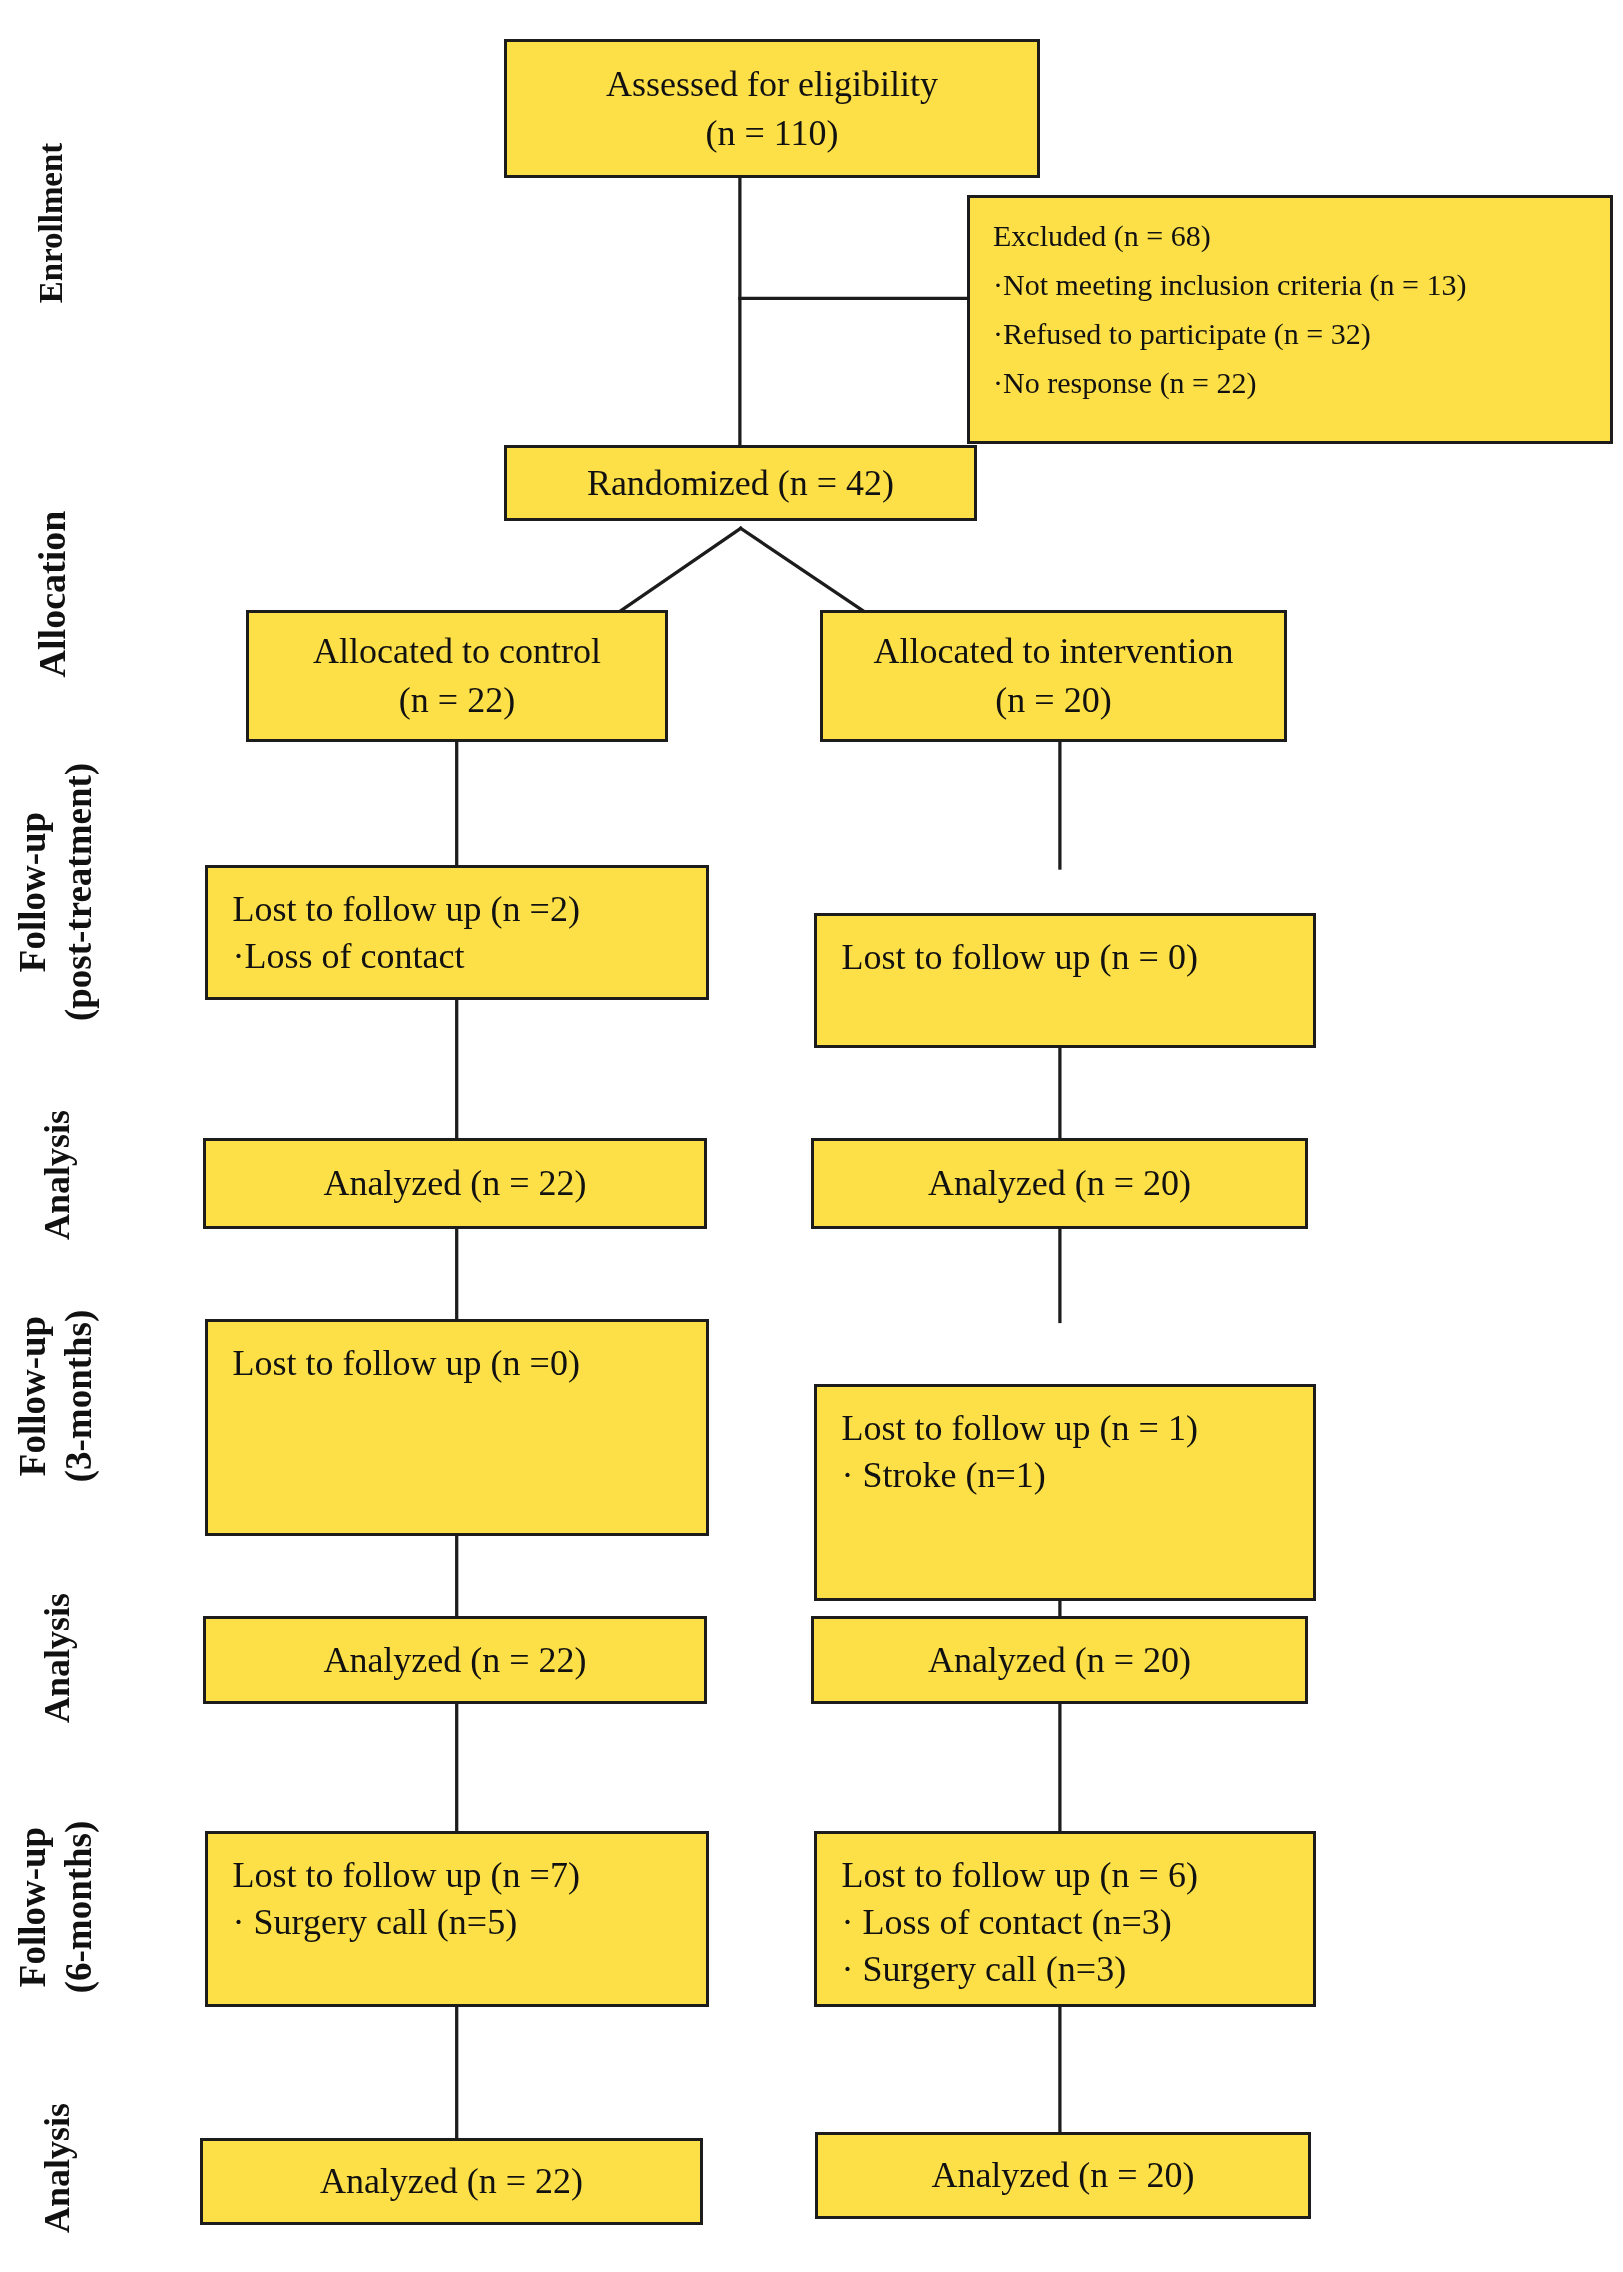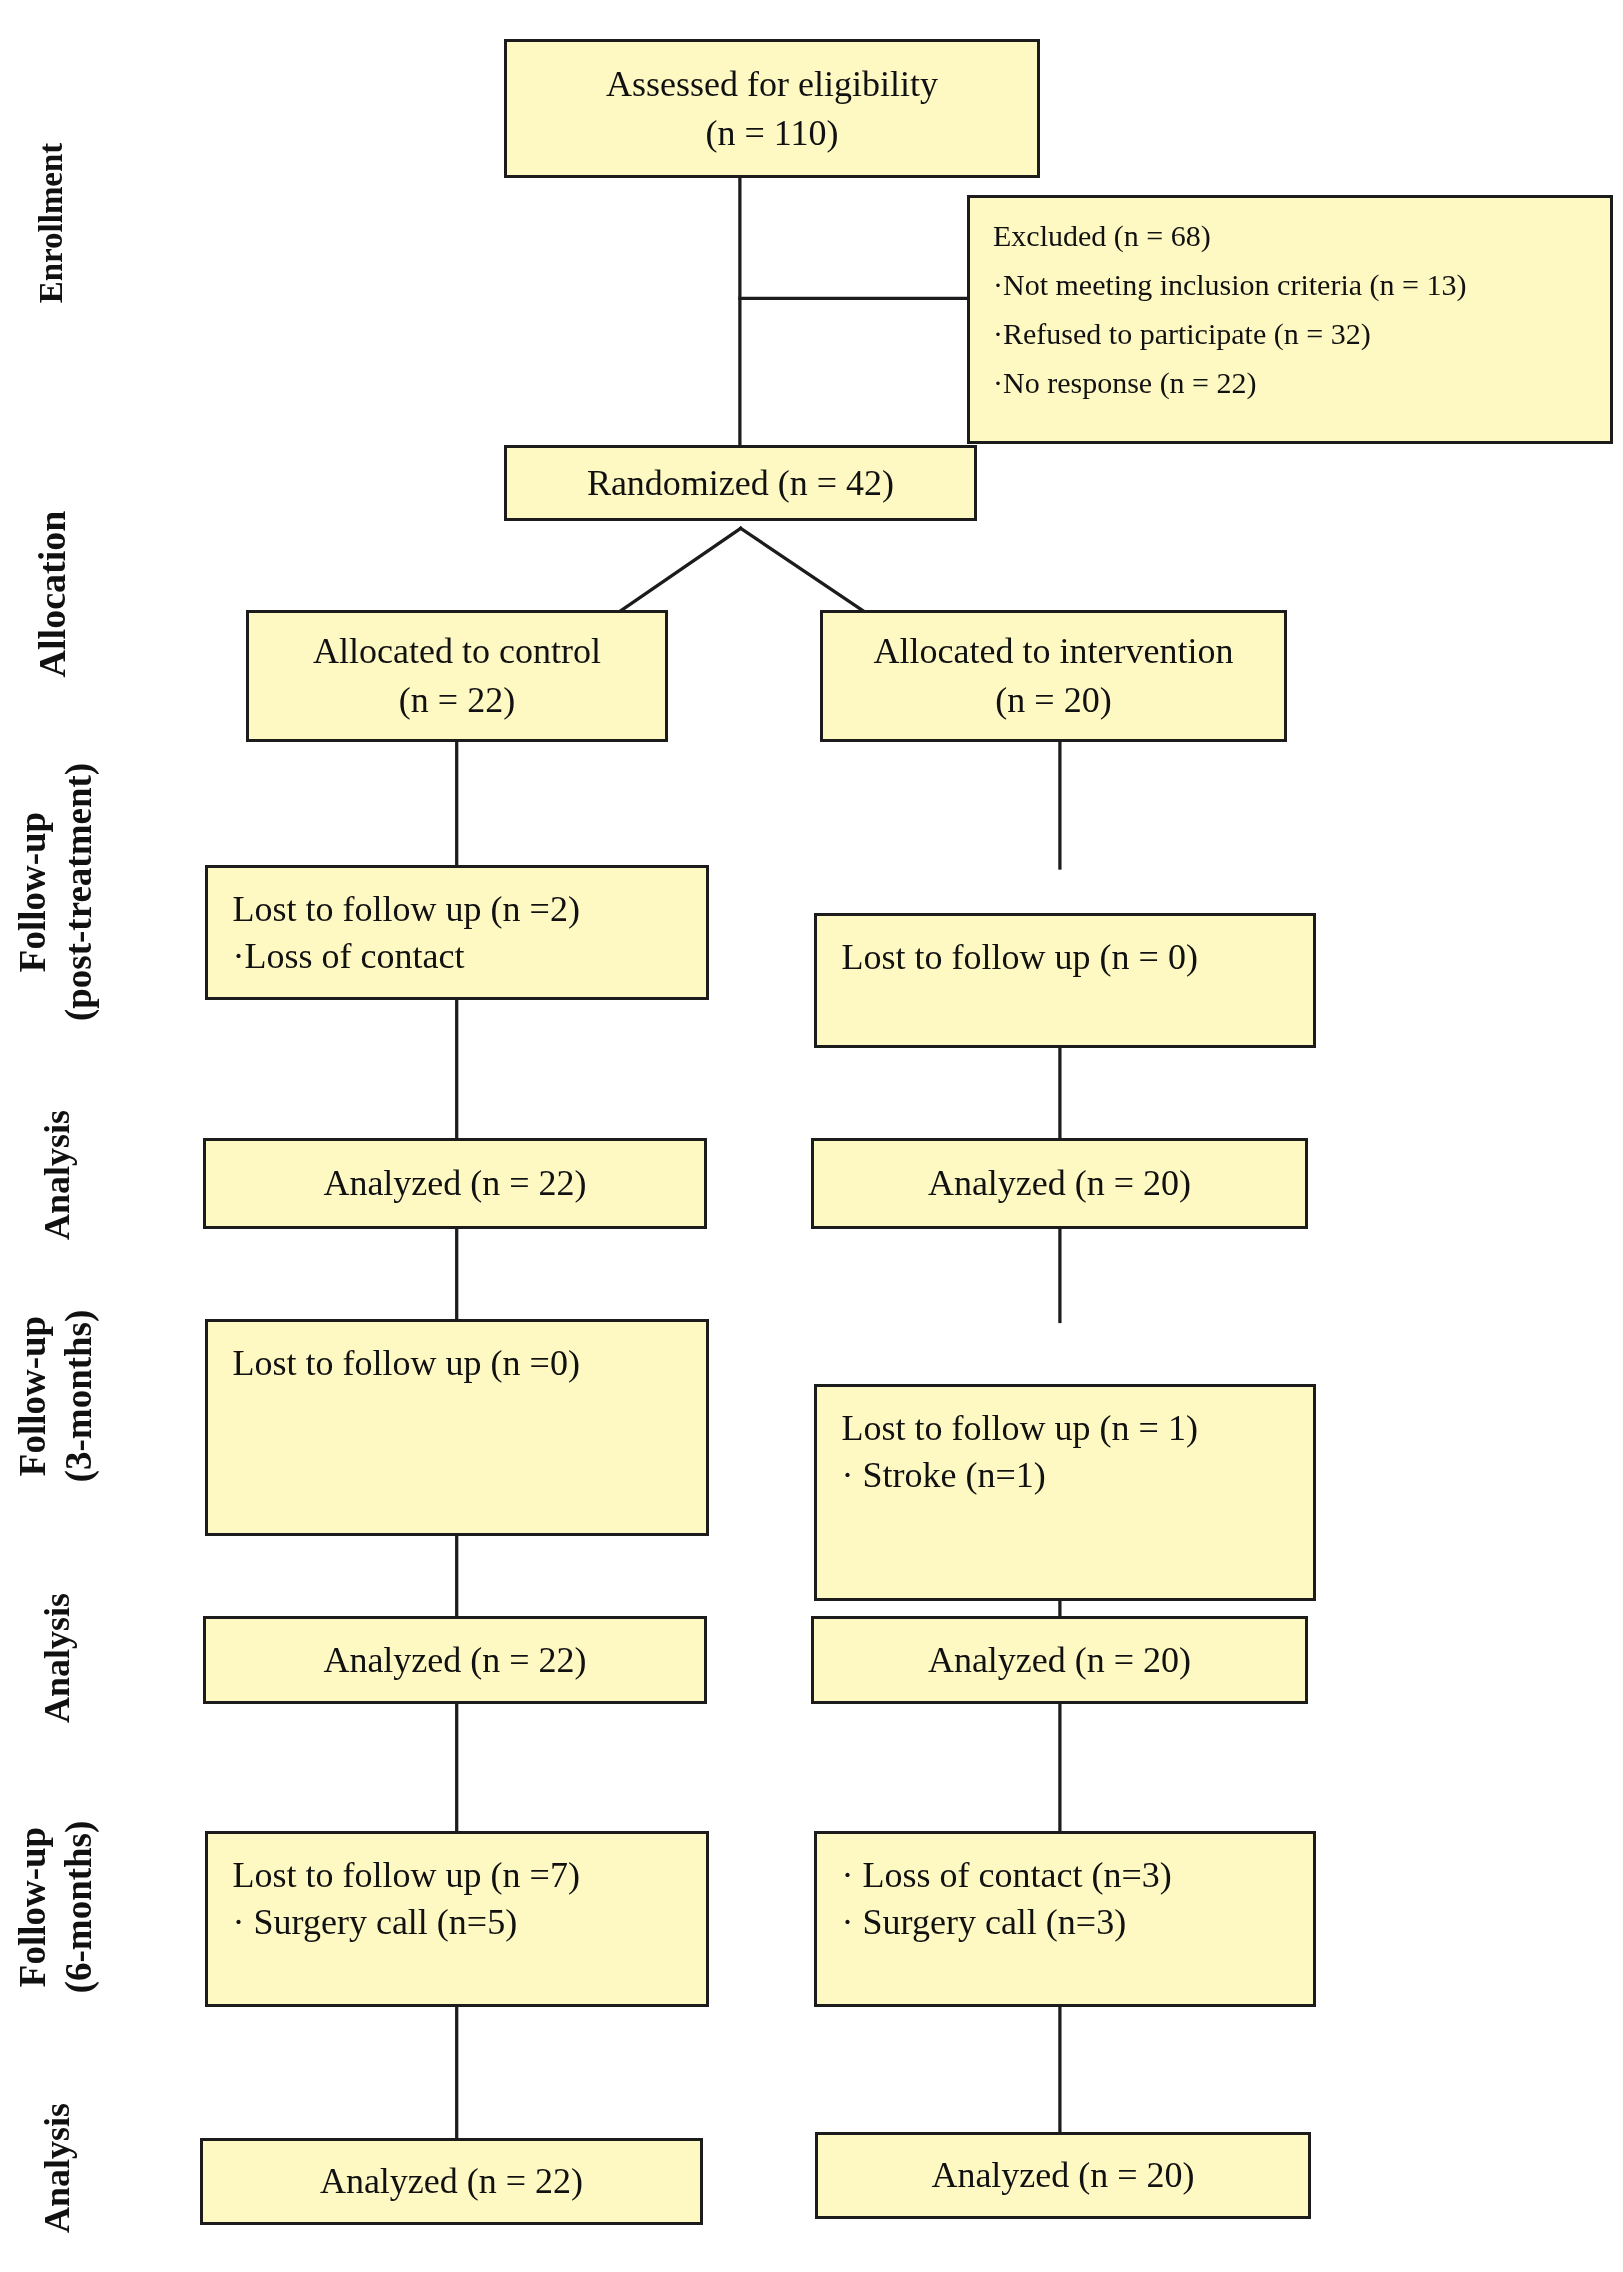--- a/index.html
+++ b/index.html
@@ -27,21 +27,21 @@
   .cl {
     stroke: #1c1c1c;
     stroke-width: 4;
     stroke-linecap: square;
   }
   
   .box {
     position: absolute;
     box-sizing: border-box;
     border: 3.3px solid #1c1c1c;
-    background: #fef9c3;
+    background: #fde047;
     font-size: 36px;
     line-height: 49px;
     overflow: hidden;
   }
   .box.center {
     display: flex;
     flex-direction: column;
     justify-content: center;
     align-items: center;
     text-align: center;
@@ -198,20 +198,21 @@
   </div>
   <div class="box center" id="box-an2-interv">
     <div>Analyzed (n = 20)</div>
   </div>
 
   <div class="box leftalign" id="box-lost6m-control">
     <div>Lost to follow up (n =7)</div>
     <div>· Surgery call (n=5)</div>
   </div>
   <div class="box leftalign" id="box-lost6m-interv">
+    <div>Lost to follow up (n = 6)</div>
     <div>· Loss of contact (n=3)</div>
     <div>· Surgery call (n=3)</div>
   </div>
 
   <div class="box center" id="box-an3-control">
     <div>Analyzed (n = 22)</div>
   </div>
   <div class="box center" id="box-an3-interv">
     <div>Analyzed (n = 20)</div>
   </div>

